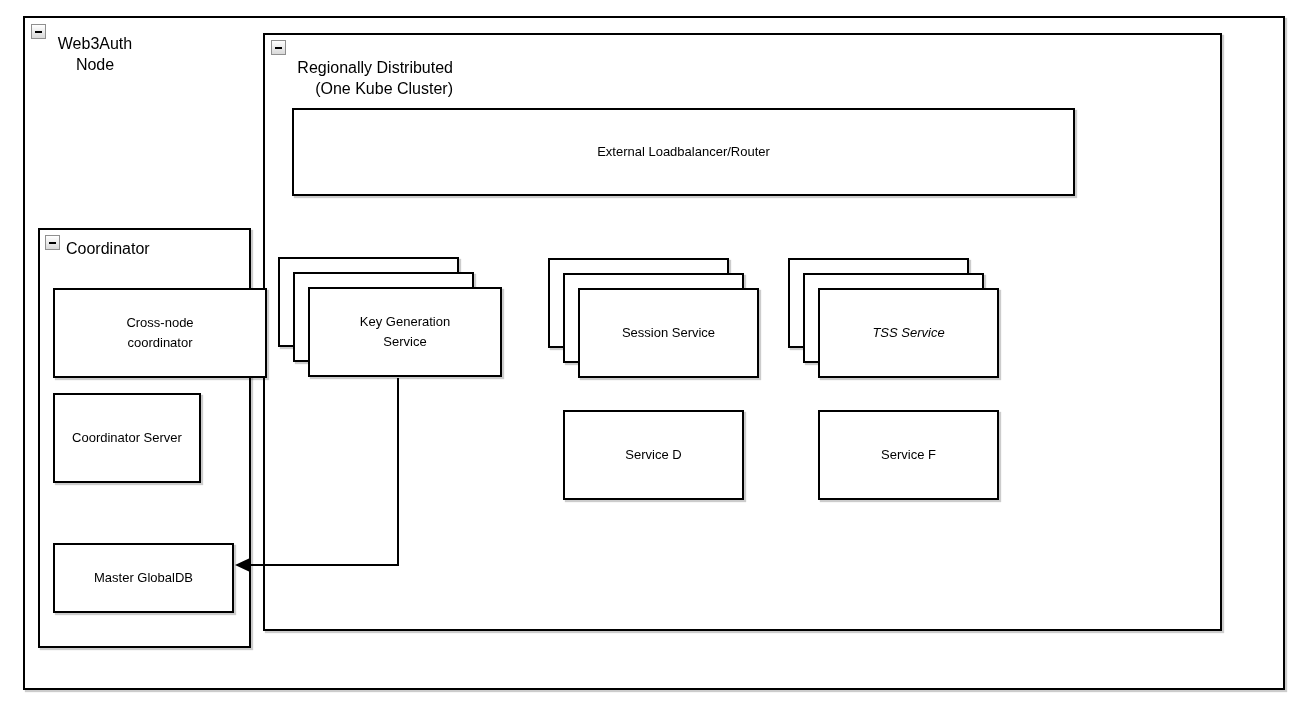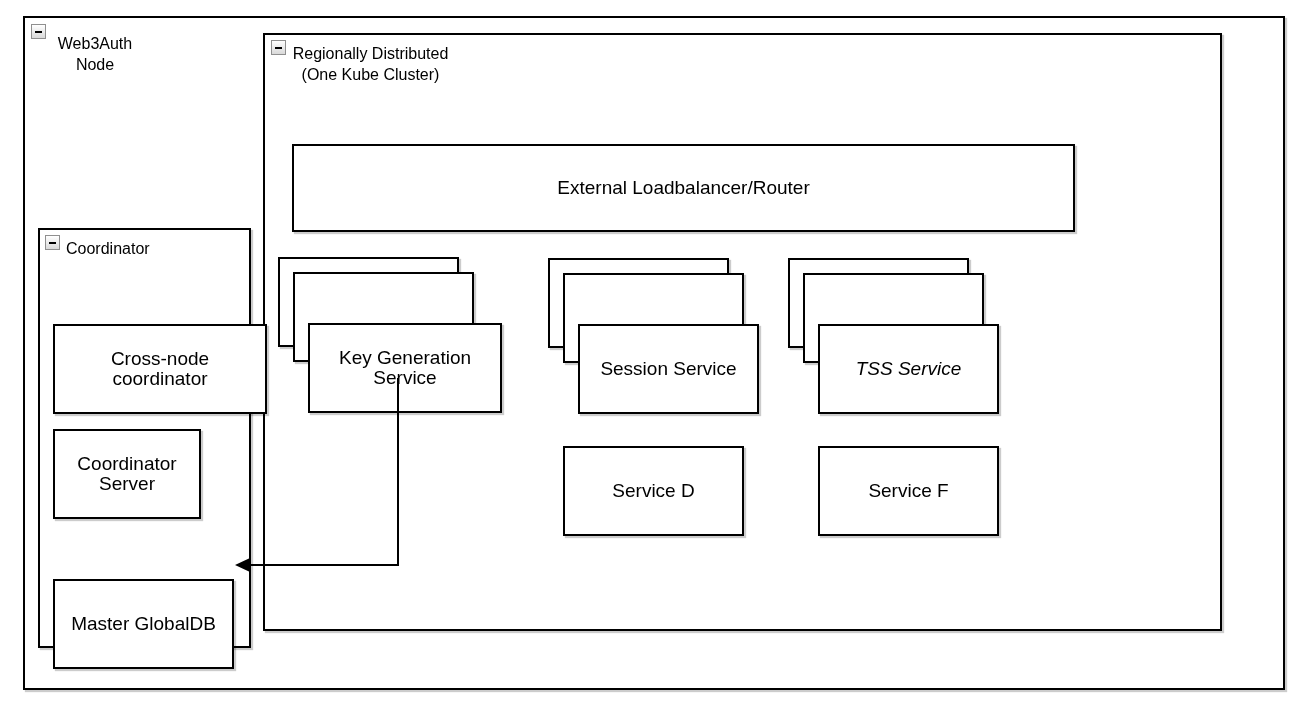--- a/index.html
+++ b/index.html
@@ -23,23 +23,22 @@
     box-sizing: border-box;
     background: #ffffff;
     border: 2px solid #000000;
     box-shadow: 2px 2px 1px rgba(0,0,0,0.20);
   }
   .shape-box {
     display: flex;
     align-items: center;
     justify-content: center;
     text-align: center;
-    font-size: 19px;
+    font-size: 13px;
     line-height: 20px;
-    margin-top: 36px;
   }
   .container-label {
     position: absolute;
     font-size: 16px;
     line-height: 21px;
     text-align: center;
     white-space: nowrap;
   }
   .container-label .line { display: block; }
   .shape-box .line { display: block; }
@@ -76,21 +75,21 @@
 
   <div class="container-box" style="left:23px; top:16px; width:1262px; height:674px;"></div>
   <div class="collapse-icon" style="left:31px; top:24px;"></div>
   <div class="container-label" style="left:35px; top:33px; width:120px;">
     <span class="line">Web3Auth</span>
     <span class="line">Node</span>
   </div>
 
   <div class="container-box" style="left:263px; top:33px; width:959px; height:598px;"></div>
   <div class="collapse-icon" style="left:271px; top:40px;"></div>
-  <div class="container-label" style="left:288px; top:43px; width:165px;">
+  <div class="container-label" style="left:288px; top:57px; width:165px;text-align:right;">
     <span class="line">Regionally Distributed</span>
     <span class="line">(One Kube Cluster)</span>
   </div>
 
   <div class="shape-box" style="left:292px; top:108px; width:783px; height:88px;">
     <span>External Loadbalancer/Router</span>
   </div>
 
   <div class="stack-layer" style="left:278px; top:257px; width:181px; height:90px;"></div>
   <div class="stack-layer" style="left:293px; top:272px; width:181px; height:90px;"></div>
@@ -126,21 +125,21 @@
 
   <div class="shape-box" style="left:53px; top:288px; width:214px; height:90px;">
     <span>
       <span class="line">Cross-node</span>
       <span class="line">coordinator</span>
     </span>
   </div>
   <div class="shape-box" style="left:53px; top:393px; width:148px; height:90px;">
     <span>Coordinator Server</span>
   </div>
-  <div class="shape-box" style="left:53px; top:543px; width:181px; height:90px;">
+  <div class="shape-box" style="left:53px; top:543px; width:181px; height:70px;">
     <span>Master GlobalDB</span>
   </div>
 
   <svg class="edge-layer" viewBox="0 0 1302 708">
     <path d="M 398 378 L 398 565 L 250 565" fill="none" stroke="#000000" stroke-width="2"></path>
     <polygon points="235,565 250,558 250,572" fill="#000000"></polygon>
   </svg>
 
 </div>
 

